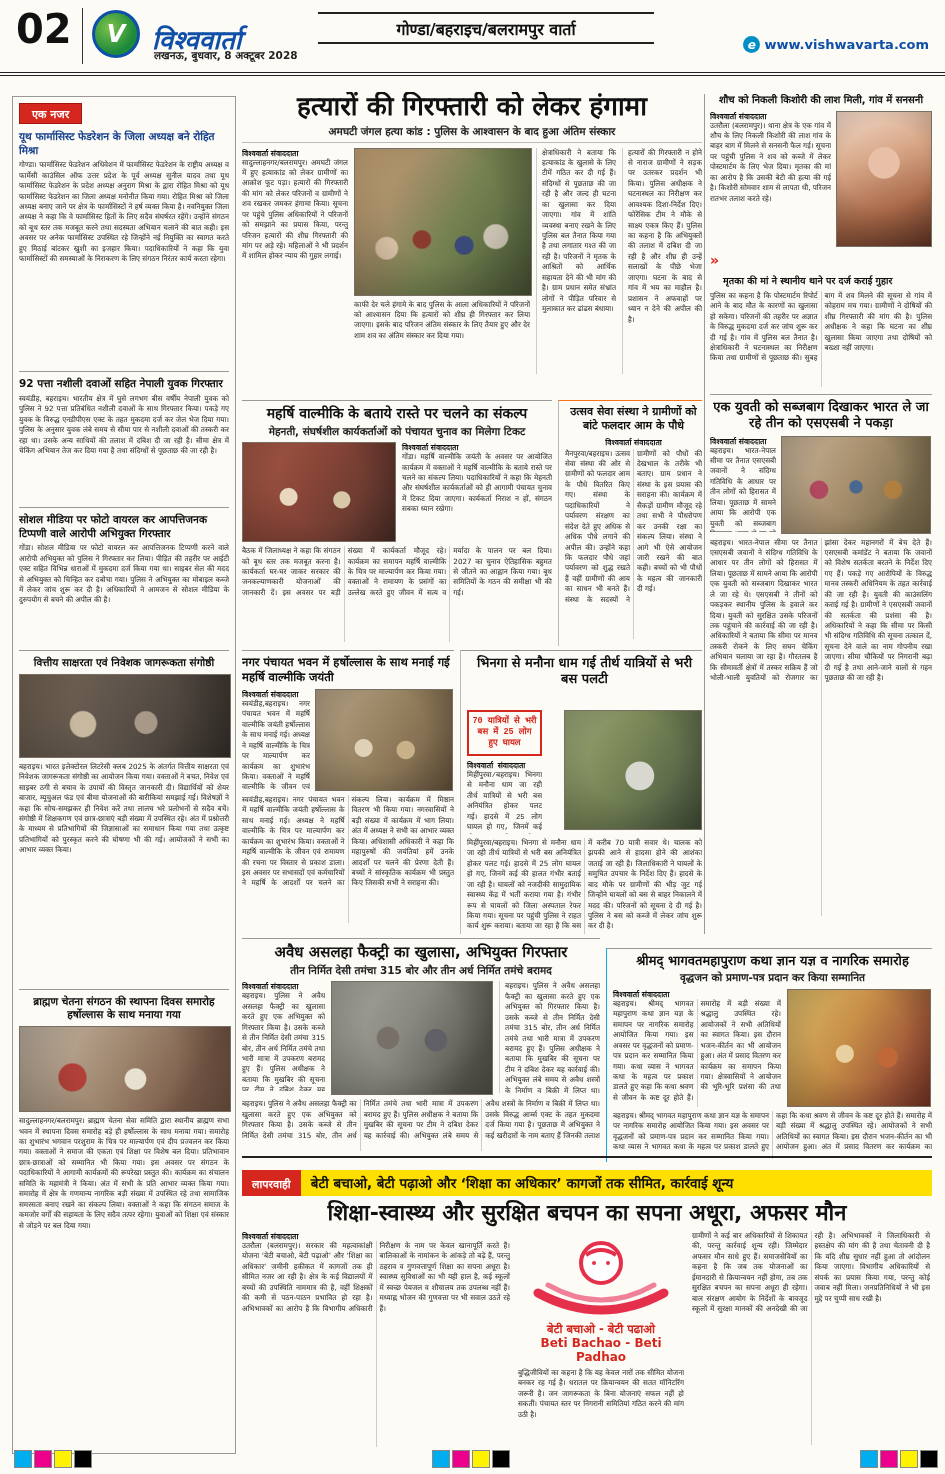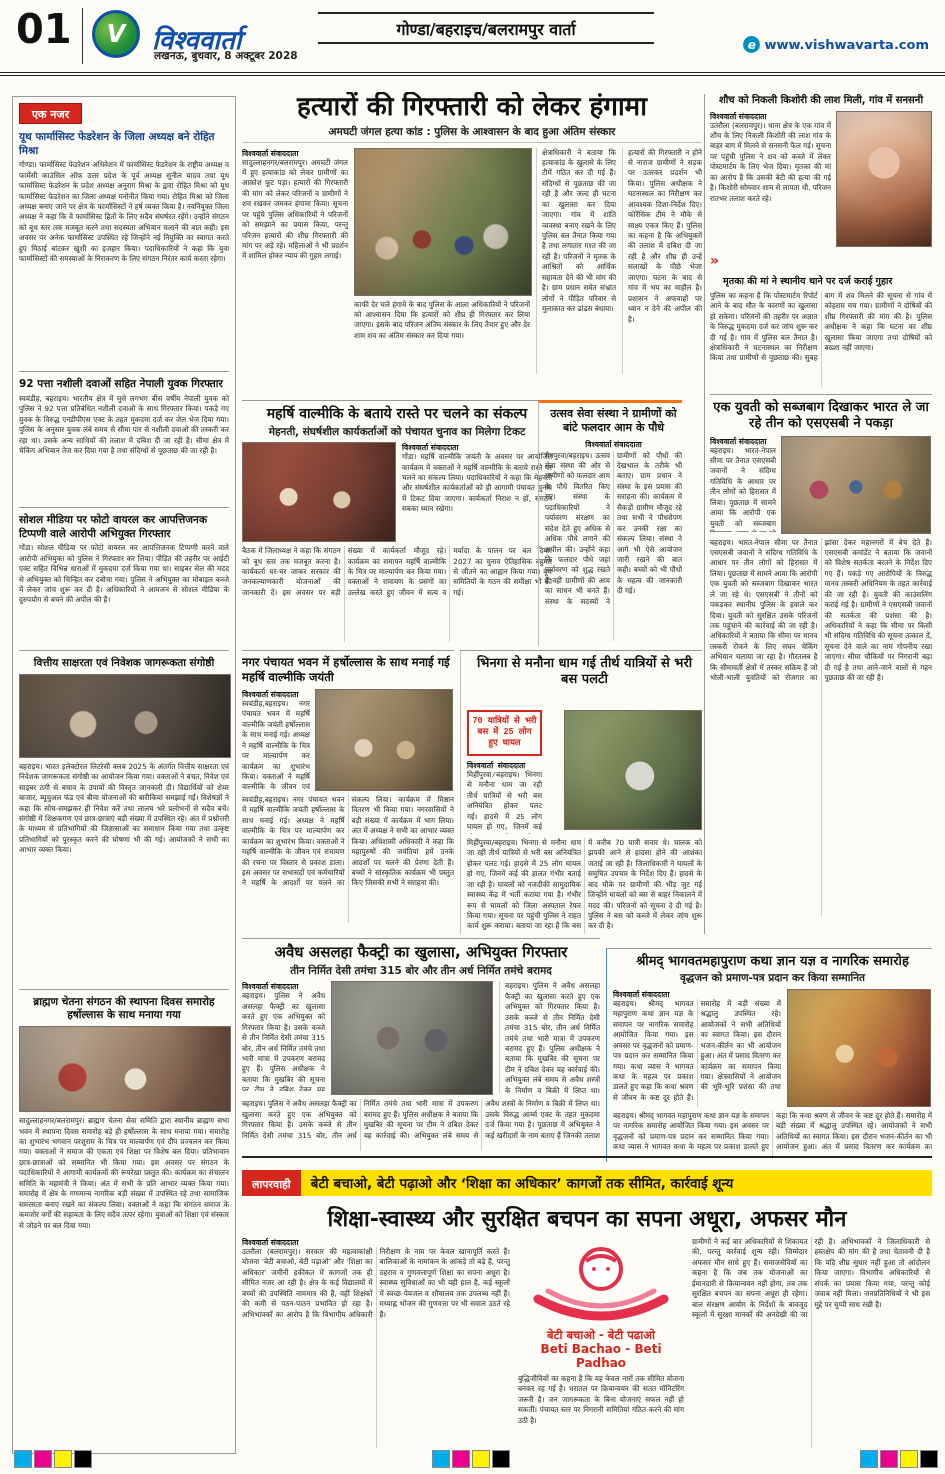--- a/index.html
+++ b/index.html
@@ -30,21 +30,21 @@
   .subhead{font-size:10.5px;font-weight:bold;line-height:1.3;color:#222;}
   .sep{border:none;border-top:1px solid #999;margin:5px 0;}
   .sq{width:16px;height:16px;display:inline-block;border:0.5px solid #888;}
 </style>
 </head>
 <body>
 
 <div class="page">
 
   <div class="abs" style="left:0;top:14;width:945px;height:76px;border-bottom:4px double #222;">
-    <div class="abs" style="left:16px;top:6px;font-size:40px;font-weight:bold;">01</div>
+    <div class="abs" style="left:16px;top:6px;font-size:40px;font-weight:bold;">02</div>
     <div class="abs" style="left:82px;top:8px;height:56px;border-left:1.5px solid #333;"></div>
     <div class="abs" style="left:92px;top:10px;width:48px;height:48px;border-radius:50%;background:radial-gradient(circle at 35% 35%,#7dc24b,#1d8a3a 65%);border:3px solid #0f4fa8;color:#fff;font-weight:bold;font-style:italic;font-size:24px;display:flex;align-items:center;justify-content:center;">
         <span>V</span>
       </div>
     <div class="abs" style="left:152px;top:8px;font-size:26px;font-weight:bold;font-style:italic;color:#0f4fa8;margin-top:13px;">विश्ववार्ता</div>
     <div class="abs" style="left:154px;top:48px;font-size:10.5px;font-weight:bold;color:#222;">लखनऊ,  बुधवार, 8 अक्टूबर 2028</div>
     <div class="abs ctr" style="left:318px;top:12px;width:336px;height:32px;line-height:32px;font-size:16px;font-weight:bold;border-top:2px solid #222;border-bottom:2px solid #222;">गोण्डा/बहराइच/बलरामपुर वार्ता</div>
     <div class="abs" style="right:16px;top:36px;font-size:13px;font-weight:bold;color:#0f4fa8;display:flex;align-items:center;gap:4px;">
       <span style="width:17px;height:17px;border-radius:50%;background:#008fc5;color:#fff;font-size:12px;display:inline-flex;align-items:center;justify-content:center;font-style:italic;">
           <span>e</span>
@@ -96,21 +96,21 @@
     <div style="display:flex;gap:6px;">
       <div class="photo ph-meeting" style="width:152px;height:98px;"></div>
       <div style="flex:1;">
         <div class="reporter">विश्ववार्ता संवाददाता</div>
         <div class="body-text" style="height:88px;">गोंडा। महर्षि वाल्मीकि जयंती के अवसर पर आयोजित कार्यक्रम में वक्ताओं ने महर्षि वाल्मीकि के बताये रास्ते पर चलने का संकल्प लिया। पदाधिकारियों ने कहा कि मेहनती और संघर्षशील कार्यकर्ताओं को ही आगामी पंचायत चुनाव में टिकट दिया जाएगा। कार्यकर्ता निराश न हों, संगठन सबका ध्यान रखेगा।</div>
       </div>
     </div>
     <div class="body-text cols3" style="height:96px;margin-top:4px;">बैठक में जिलाध्यक्ष ने कहा कि संगठन को बूथ स्तर तक मजबूत करना है। कार्यकर्ता घर-घर जाकर सरकार की जनकल्याणकारी योजनाओं की जानकारी दें। इस अवसर पर बड़ी संख्या में कार्यकर्ता मौजूद रहे। कार्यक्रम का समापन महर्षि वाल्मीकि के चित्र पर माल्यार्पण कर किया गया। वक्ताओं ने रामायण के प्रसंगों का उल्लेख करते हुए जीवन में सत्य व मर्यादा के पालन पर बल दिया। 2027 का चुनाव ऐतिहासिक बहुमत से जीतने का आह्वान किया गया। बूथ समितियों के गठन की समीक्षा भी की गई।</div>
   </div>
 
-  <div class="abs" style="left:538px;top:400px;width:144px;height:246px;border-top:3px solid #f97316;border-left:1px solid #bbb;padding:4px 0 0 6px;overflow:hidden;">
+  <div class="abs" style="left:558px;top:400px;width:144px;height:246px;border-top:1px solid #f97316;border-left:1px solid #bbb;padding:4px 0 0 6px;overflow:hidden;">
     <div class="headline-md ctr" style="font-size:11px;">उत्सव सेवा संस्था ने ग्रामीणों को बांटे फलदार आम के पौधे</div>
     <div class="reporter ctr" style="margin:3px 0 2px;">विश्ववार्ता संवाददाता</div>
     <div class="body-text cols2" style="height:190px;">मैनपुरवा/बहराइच। उत्सव सेवा संस्था की ओर से ग्रामीणों को फलदार आम के पौधे वितरित किए गए। संस्था के पदाधिकारियों ने पर्यावरण संरक्षण का संदेश देते हुए अधिक से अधिक पौधे लगाने की अपील की। उन्होंने कहा कि फलदार पौधे जहां पर्यावरण को शुद्ध रखते हैं वहीं ग्रामीणों की आय का साधन भी बनते हैं। संस्था के सदस्यों ने ग्रामीणों को पौधों की देखभाल के तरीके भी बताए। ग्राम प्रधान ने संस्था के इस प्रयास की सराहना की। कार्यक्रम में सैकड़ों ग्रामीण मौजूद रहे तथा सभी ने पौधरोपण कर उनकी रक्षा का संकल्प लिया। संस्था ने आगे भी ऐसे आयोजन जारी रखने की बात कही। बच्चों को भी पौधों के महत्व की जानकारी दी गई।</div>
   </div>
 
   <div class="abs" style="left:242px;top:650px;width:212px;height:284px;border-top:1px solid #999;padding-top:4px;overflow:hidden;">
     <div class="headline-md" style="font-size:11.5px;">नगर पंचायत भवन में हर्षोल्लास के साथ मनाई गई महर्षि वाल्मीकि जयंती</div>
     <div style="display:flex;gap:5px;margin-top:4px;">
       <div style="width:68px;">
         <div class="reporter">विश्ववार्ता संवाददाता</div>
@@ -189,21 +189,21 @@
       <div class="photo ph-ssb" style="width:148px;height:96px;"></div>
     </div>
     <div class="body-text cols2" style="height:378px;margin-top:4px;">बहराइच। भारत-नेपाल सीमा पर तैनात एसएसबी जवानों ने संदिग्ध गतिविधि के आधार पर तीन लोगों को हिरासत में लिया। पूछताछ में सामने आया कि आरोपी एक युवती को सब्जबाग दिखाकर भारत ले जा रहे थे। एसएसबी ने तीनों को पकड़कर स्थानीय पुलिस के हवाले कर दिया। युवती को सुरक्षित उसके परिजनों तक पहुंचाने की कार्रवाई की जा रही है। अधिकारियों ने बताया कि सीमा पर मानव तस्करी रोकने के लिए सघन चेकिंग अभियान चलाया जा रहा है। गौरतलब है कि सीमावर्ती क्षेत्रों में तस्कर सक्रिय हैं जो भोली-भाली युवतियों को रोजगार का झांसा देकर महानगरों में बेच देते हैं। एसएसबी कमांडेंट ने बताया कि जवानों को विशेष सतर्कता बरतने के निर्देश दिए गए हैं। पकड़े गए आरोपियों के विरुद्ध मानव तस्करी अधिनियम के तहत कार्रवाई की जा रही है। युवती की काउंसलिंग कराई गई है। ग्रामीणों ने एसएसबी जवानों की सतर्कता की प्रशंसा की है। अधिकारियों ने कहा कि सीमा पर किसी भी संदिग्ध गतिविधि की सूचना तत्काल दें, सूचना देने वाले का नाम गोपनीय रखा जाएगा। सीमा चौकियों पर निगरानी बढ़ा दी गई है तथा आने-जाने वालों से गहन पूछताछ की जा रही है।</div>
   </div>
 
   <div class="abs" style="left:242px;top:1156px;width:690px;height:292px;border-top:2px solid #222;padding-top:12px;overflow:hidden;">
     <div style="display:flex;align-items:stretch;">
       <div style="background:#d5271e;color:#fff;font-weight:bold;font-size:11px;padding:4px 10px;flex:0 0 auto;display:flex;align-items:center;">लापरवाही</div>
       <div style="background:#ffdf00;color:#111;font-weight:bold;font-size:13.5px;padding:4px 10px;flex:1;display:flex;align-items:center;">बेटी बचाओ, बेटी पढ़ाओ और ‘शिक्षा का अधिकार’ कागजों तक सीमित, कार्रवाई शून्य</div>
     </div>
-    <div class="ctr" style="font-size:22px;font-weight:bold;margin:6px 0 5px;">शिक्षा-स्वास्थ्य और सुरक्षित बचपन का सपना अधूरा, अफसर मौन</div>
+    <div class="ctr" style="font-size:22px;font-weight:bold;margin:0 0 5px;">शिक्षा-स्वास्थ्य और सुरक्षित बचपन का सपना अधूरा, अफसर मौन</div>
     <div style="display:flex;gap:8px;">
       <div style="width:268px;">
         <div class="reporter">विश्ववार्ता संवाददाता</div>
         <div class="body-text cols2" style="height:206px;">उतरौला (बलरामपुर)। सरकार की महत्वाकांक्षी योजना ‘बेटी बचाओ, बेटी पढ़ाओ’ और ‘शिक्षा का अधिकार’ जमीनी हकीकत में कागजों तक ही सीमित नजर आ रही है। क्षेत्र के कई विद्यालयों में बच्चों की उपस्थिति नाममात्र की है, वहीं शिक्षकों की कमी से पठन-पाठन प्रभावित हो रहा है। अभिभावकों का आरोप है कि विभागीय अधिकारी निरीक्षण के नाम पर केवल खानापूर्ति करते हैं। बालिकाओं के नामांकन के आंकड़े तो बढ़े हैं, परन्तु ठहराव व गुणवत्तापूर्ण शिक्षा का सपना अधूरा है। स्वास्थ्य सुविधाओं का भी यही हाल है, कई स्कूलों में स्वच्छ पेयजल व शौचालय तक उपलब्ध नहीं हैं। मध्याह्न भोजन की गुणवत्ता पर भी सवाल उठते रहे हैं।</div>
       </div>
       <div style="width:166px;text-align:center;">
         <svg width="150" height="88" viewBox="0 0 150 88" style="display:block;margin:0 auto;">
           <circle cx="75" cy="32" r="20" fill="#ffffff" stroke="#e5304c" stroke-width="4"></circle>
           <path d="M60 24 Q75 14 90 24" stroke="#e5304c" stroke-width="4" fill="none"></path>
           <circle cx="68" cy="32" r="2" fill="#e5304c"></circle>

